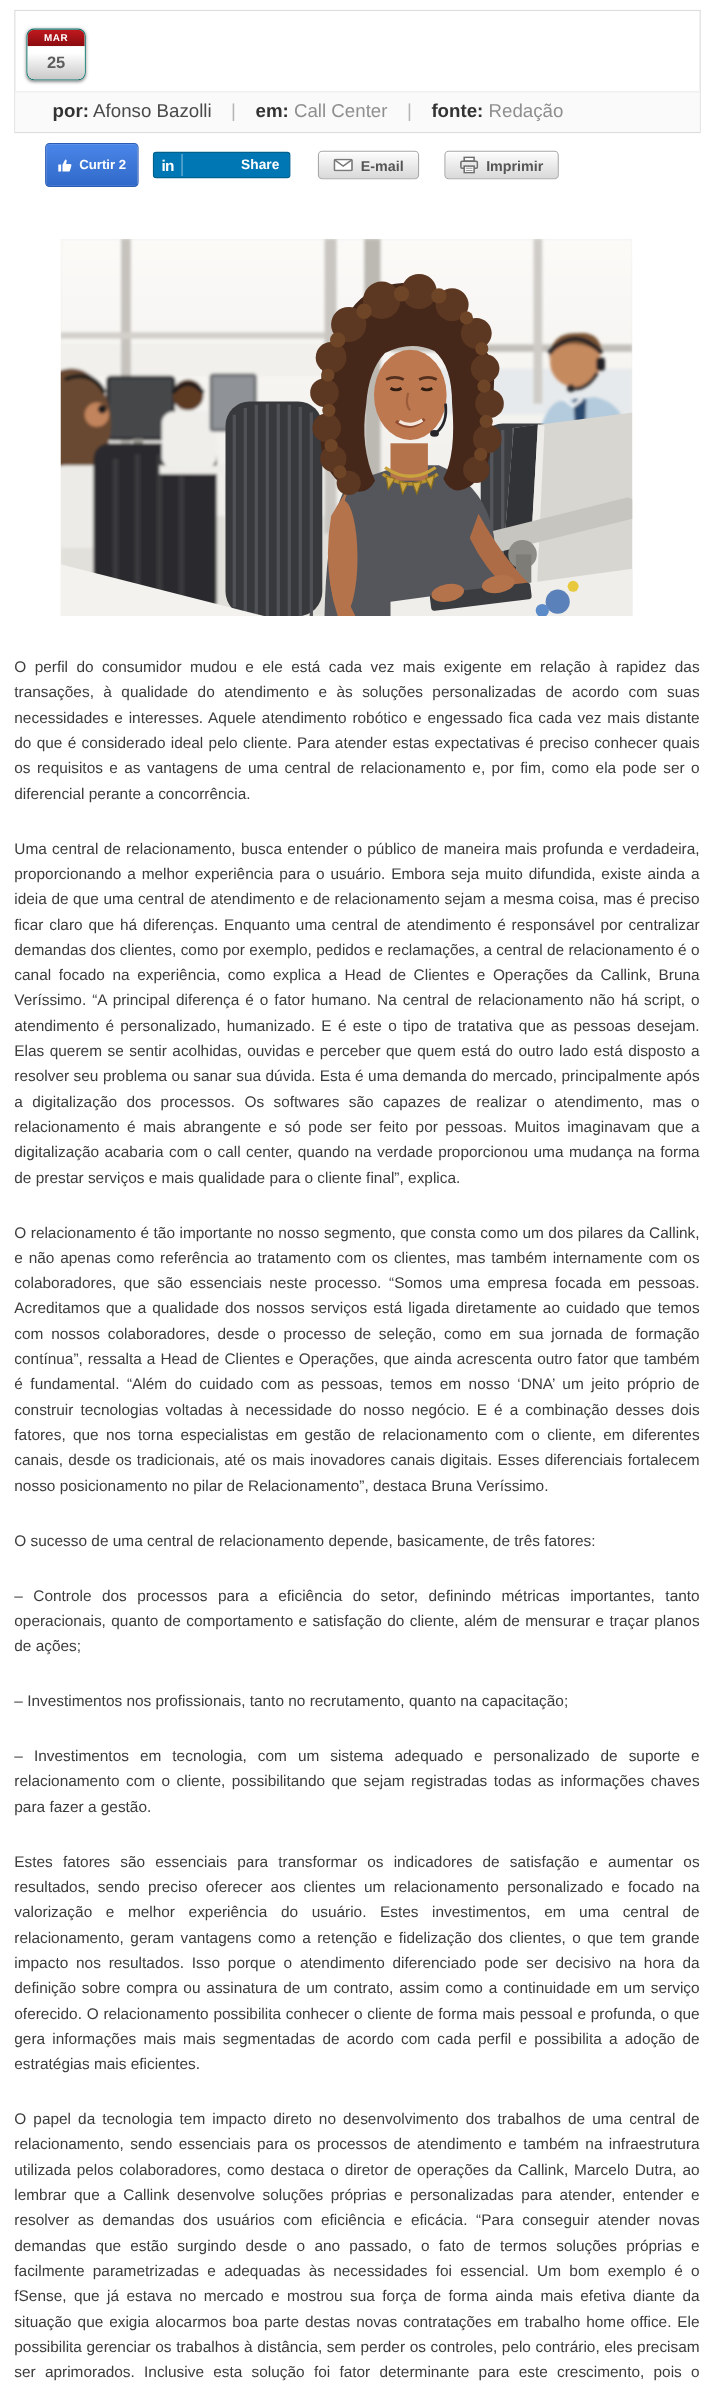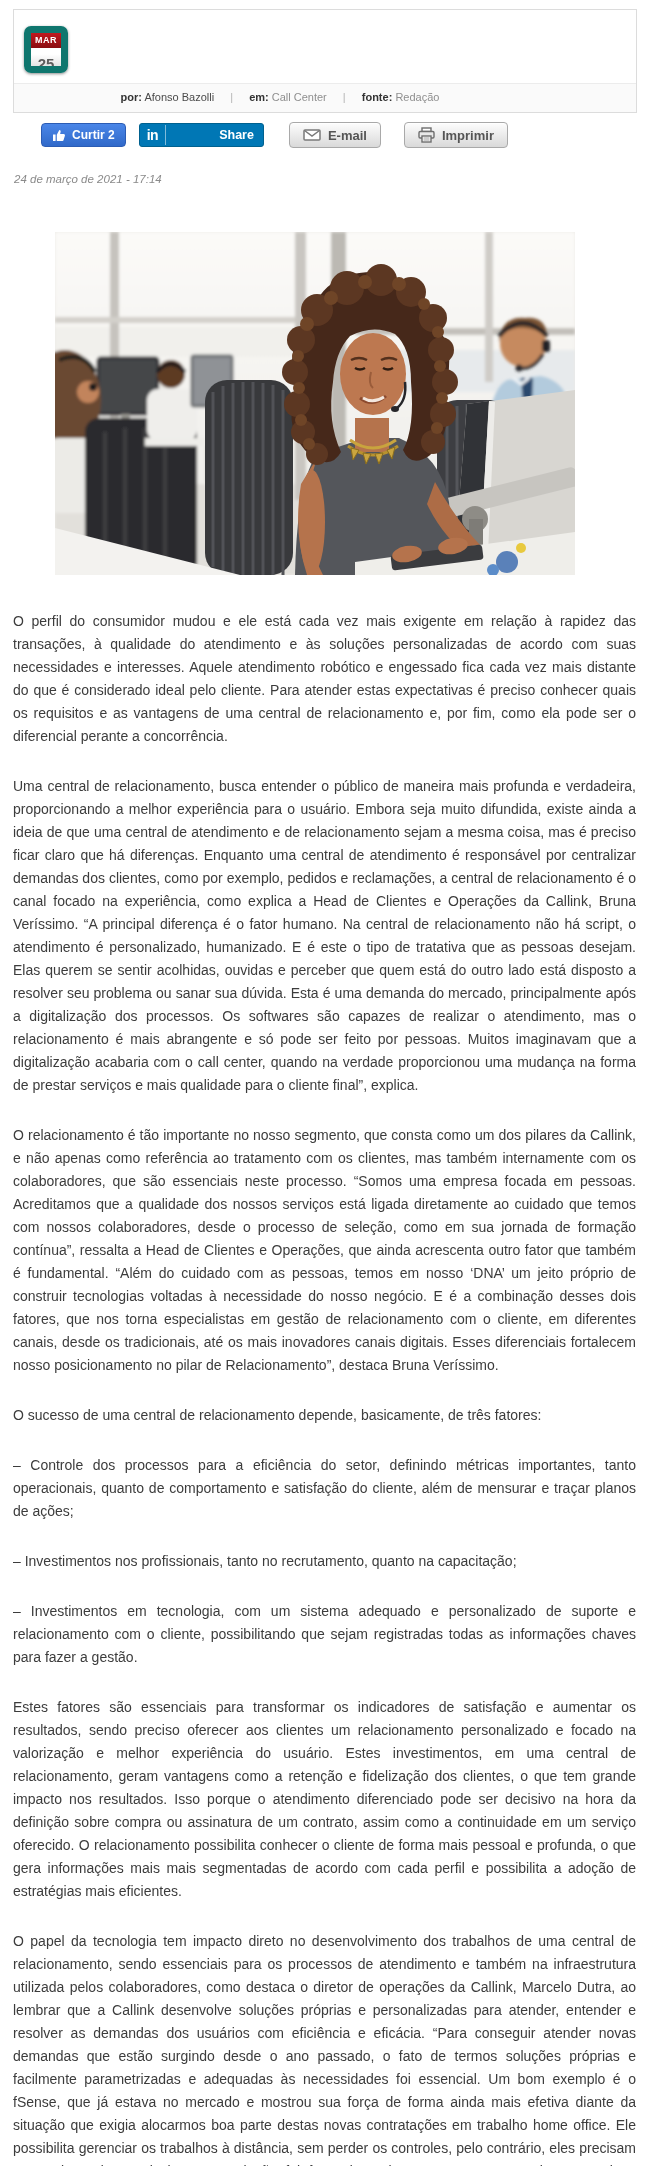--- a/index.html
+++ b/index.html
@@ -3,40 +3,40 @@
 <meta charset="utf-8">
 <style>
   * { margin:0; padding:0; box-sizing:border-box; }
   html,body { background:#ffffff; }
   body { width:649px; font-family:"Liberation Sans", sans-serif; }
   .page { width:649px; min-height:2166px; background:#fff; overflow:hidden; }
 
   
   .header-box { margin:9px 12px 0 13px; border:1px solid #dcdcdc; background:#fff; }
   .header-top { display:flex; gap:22px; padding:15px 18px 10px 10px; }
-  .date-badge { width:44px; height:47px; flex:none; border-radius:7px; overflow:hidden;
-                box-shadow:0 1px 3px rgba(0,0,0,.45); border:7px solid #0f766e; margin-top:1px; }
+  .date-badge { width:54px; height:47px; flex:none; border-radius:7px; overflow:hidden;
+                box-shadow:0 1px 3px rgba(0,0,0,.45); border:1px solid #0f766e; margin-top:1px; }
   .date-badge .month { background:linear-gradient(#c0191f,#8a0c10); color:#fff; font-size:9px;
                        font-weight:bold; text-align:center; line-height:15px; letter-spacing:.5px; }
   .date-badge .day { background:linear-gradient(#ffffff 20%,#c7c7c7); color:#5d5d5d; font-size:15px;
                      font-weight:bold; text-align:center; line-height:31px; }
   h1.title { color:#0f6cab; font-size:21.5px; font-weight:bold; line-height:26px; max-width:520px; }
-  .byline { border-top:1px solid #ececec; background:#fafafa; padding:7px 0 9px; font-size:11px;
+  .byline { border-top:1px solid #ececec; background:#fafafa; padding:7px 0 9px; font-size:17px;
             color:#999; text-align:center; }
   .byline-inner { position:relative; left:-45px; white-space:nowrap; }
   .byline .lbl { color:#333; font-weight:bold; }
   .byline .val-dark { color:#4a4a4a; }
   .byline .val { color:#8f8f8f; }
   .byline .sep { color:#b5b5b5; margin:0 13px; }
 
   
   .share-row { display:flex; justify-content:center; align-items:center; margin-top:9px;
                position:relative; left:-50px; }
   .btn { cursor:pointer; user-select:none; }
-  .btn-fb { display:flex; align-items:center; gap:6px; height:24px; padding:0 10px;
+  .btn-fb { display:flex; align-items:center; gap:6px; height:40px; padding:0 10px;
             background:linear-gradient(#4a86e8,#3069c9); border:1px solid #2b5cb4; border-radius:4px;
             color:#fff; font-size:12px; font-weight:bold; }
   .btn-li { display:flex; align-items:center; height:24px; background:#0077b5; border:1px solid #00618f;
             border-radius:3px; color:#fff; font-size:12.5px; font-weight:bold; margin-left:13px;gap:44px; }
   .btn-li .in-logo { padding:2px 7px; font-size:14px; font-weight:bold; letter-spacing:-.5px;
                      border-right:1px solid rgba(255,255,255,.5); }
   .btn-li .li-label { padding:0 9px; }
   .btn-gray { display:flex; align-items:center; gap:7px; height:26px; padding:0 13px;
               background:linear-gradient(#fdfdfd,#d9d9d9); border:1px solid #a9a9a9; border-radius:4px;
               color:#555; font-size:13px; font-weight:bold; box-shadow:inset 0 1px 0 #fff; }
@@ -103,21 +103,20 @@
       <svg width="17" height="16" viewBox="0 0 17 16">
         <rect x="4" y="1" width="9" height="3.5" fill="#fff" stroke="#6e6e6e" stroke-width="1.4"></rect>
         <rect x="1" y="4.5" width="15" height="6.5" rx="1.2" fill="#e9e9e9" stroke="#6e6e6e" stroke-width="1.4"></rect>
         <rect x="4" y="9" width="9" height="6" fill="#fff" stroke="#6e6e6e" stroke-width="1.4"></rect>
         <path d="M5.5 11h6M5.5 13h6" stroke="#9a9a9a" stroke-width="1"></path>
       </svg>
       <span>Imprimir</span>
     </div>
   </div>
 
-  <div class="pub-date">24 de março de 2021 - 17:14</div>
 
   <div class="photo">
     <svg width="520" height="343" viewBox="0 0 520 343">
       <defs>
         <filter id="soft" x="-10%" y="-10%" width="120%" height="120%">
             <feGaussianBlur stdDeviation="1.4"></feGaussianBlur>
           </filter>
         <linearGradient id="winGrad" x1="0" y1="0" x2="0" y2="1">
           <stop offset="0" stop-color="#fbfaf8"></stop>
             <stop offset="1" stop-color="#efeeea"></stop>

